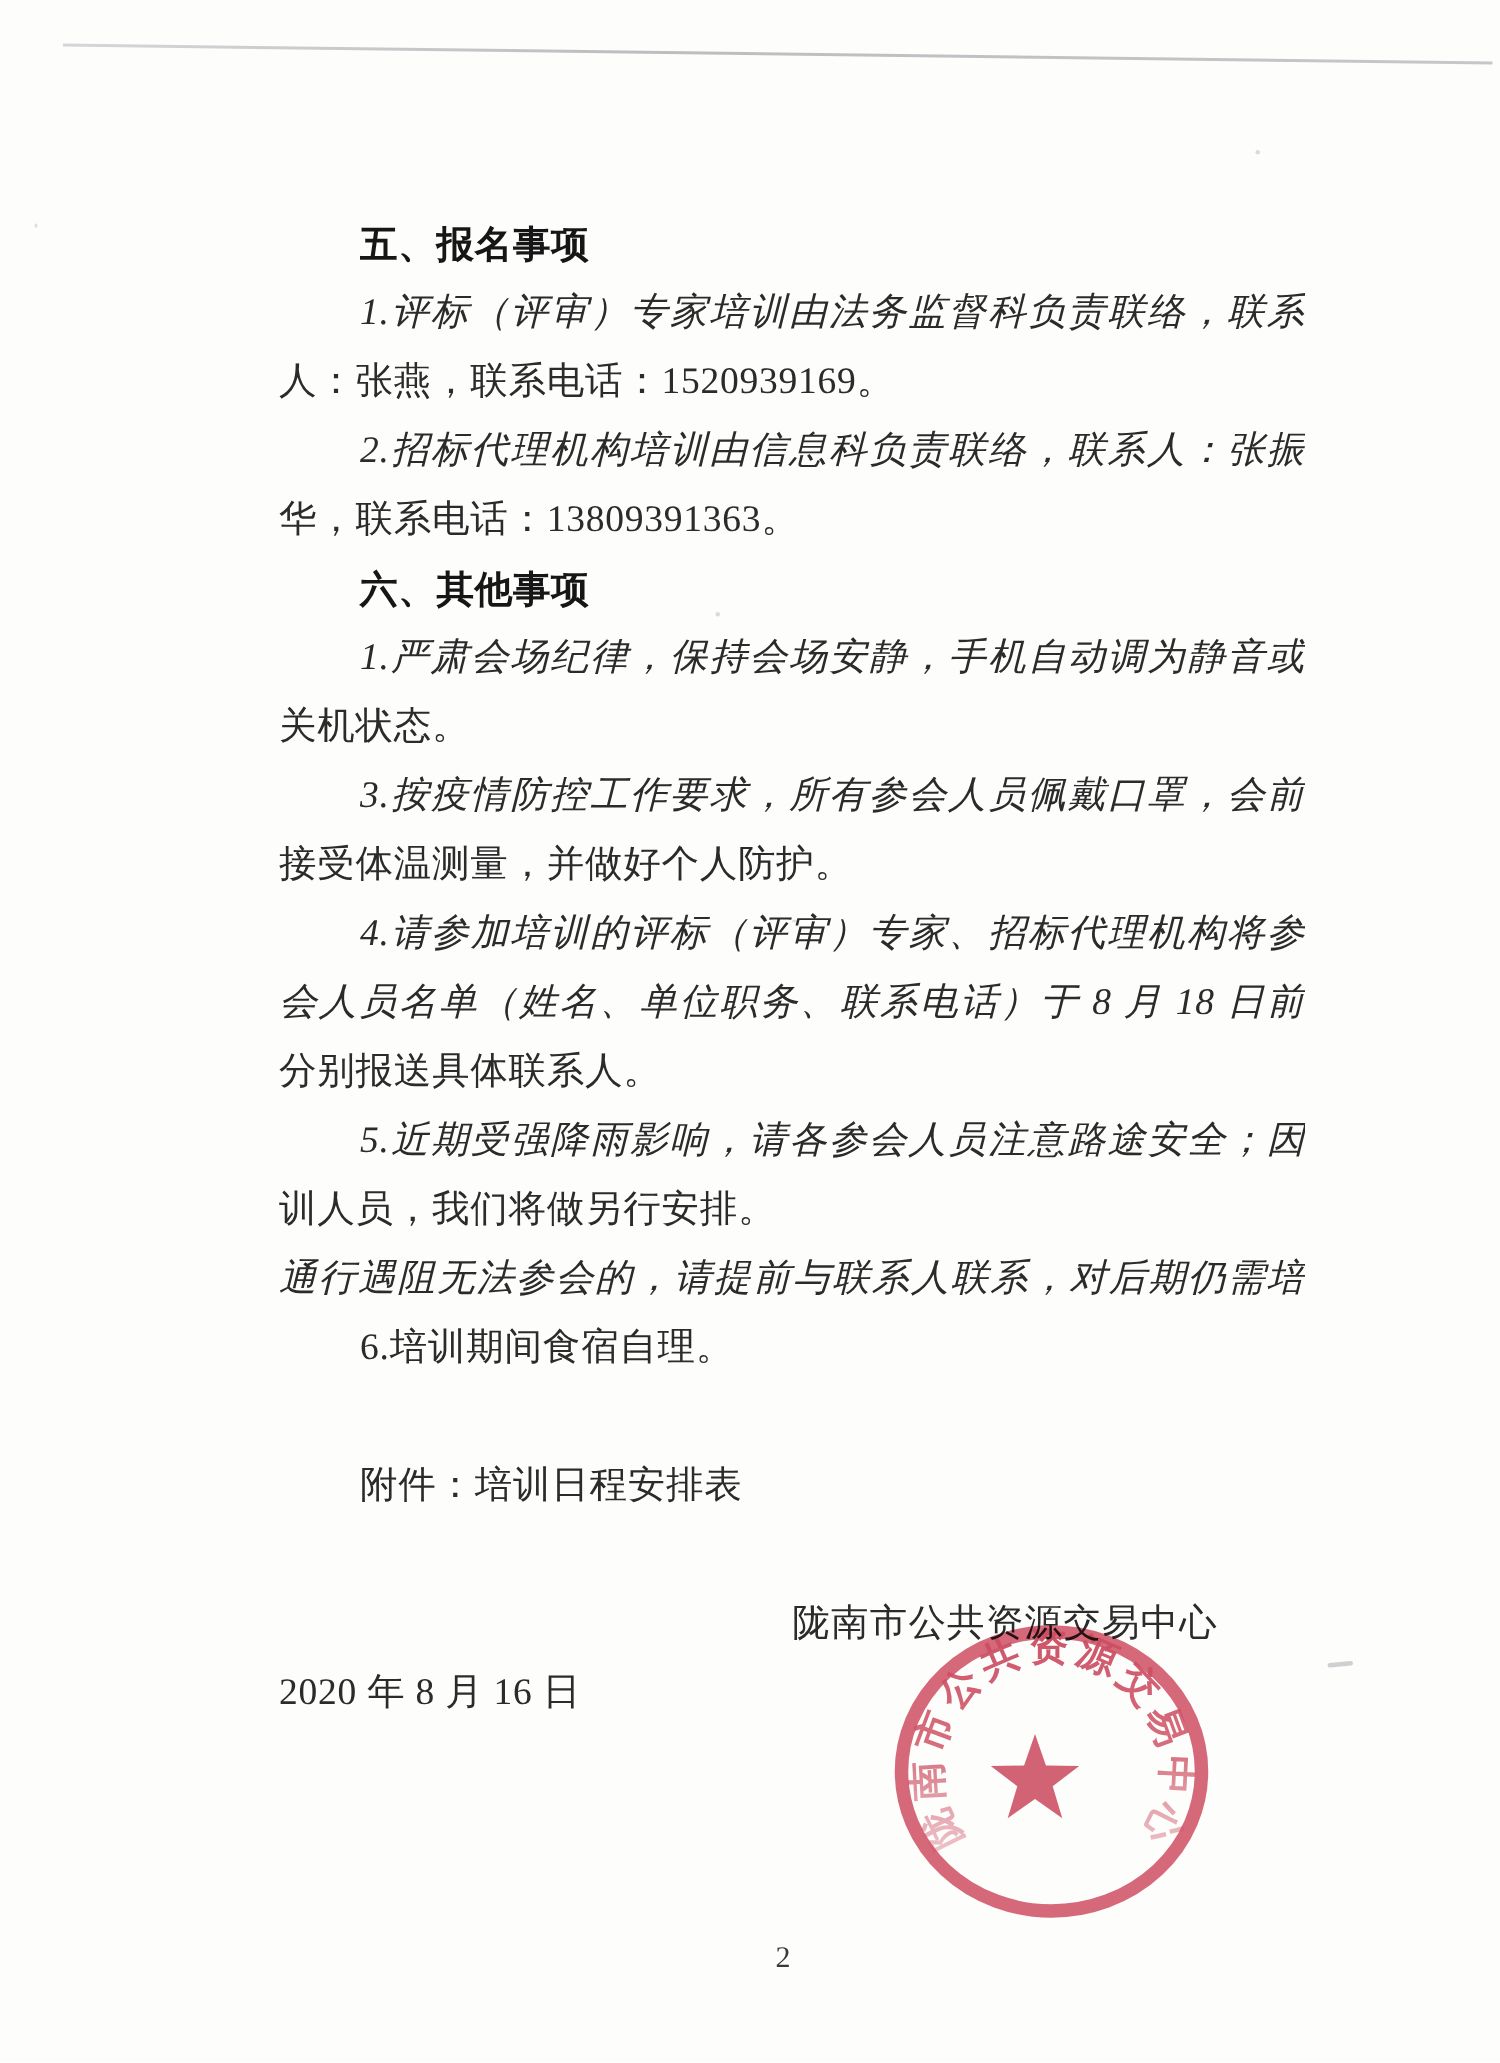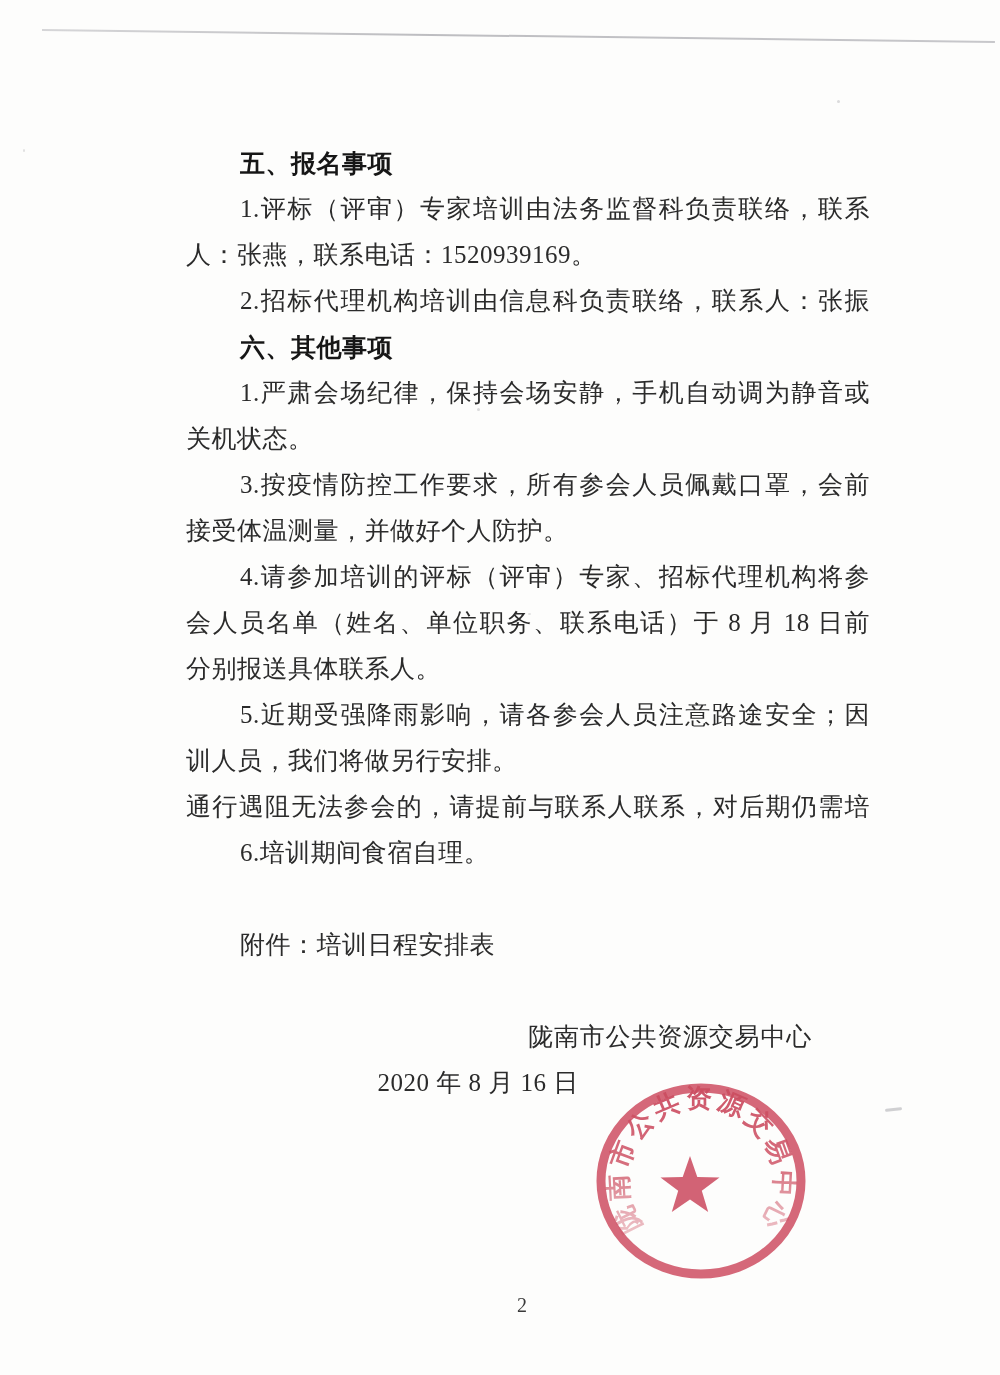--- a/index.html
+++ b/index.html
@@ -16,29 +16,29 @@
     left:186px; top:140px; width:684px;
   }
   .line {
     height:46px; line-height:46px;
     font-size:25px;
     letter-spacing:0.5px;
     white-space:pre-wrap;
     overflow:hidden;
   }
   .line.indent { padding-left:54px; }
-  .line.justify { text-align:justify; text-align-last:justify; }
+  .line.justify { text-align:justify; text-align-last:justify;font-style:italic; }
   .line.heading {
     font-family:"Liberation Sans","DejaVu Sans",sans-serif;
     font-weight:700;
     color:#161616;
     font-size:25px;
   }
   .line.sign-name { text-align:right; padding-right:58px; letter-spacing:0.8px; }
-  .line.sign-date { text-align:center; padding-right:100px; }
+  .line.sign-date { text-align:left; padding-right:100px; }
   .page-number {
     position:absolute;
     left:0; right:0; bottom:58px;
     text-align:center;
     font-size:20px;
     color:#3a3a3a;
     transform:translateX(22px);
   }
   .scan-line {
     position:absolute;
@@ -72,20 +72,21 @@
   <div class="speck" style="left:23px;top:149px;width:2px;height:3px;opacity:.3;"></div>
   <div class="speck" style="left:477px;top:408px;width:3px;height:3px;opacity:.35;"></div>
   <div class="speck" style="left:528px;top:613px;width:3px;height:2px;opacity:.3;"></div>
   <div class="speck" style="left:885px;top:1108px;width:17px;height:2.5px;border-radius:2px;opacity:.45;transform:rotate(-6deg);"></div>
 
   <div class="content">
       <div class="line heading indent">五、报名事项</div>
       <div class="line body indent justify">1.评标（评审）专家培训由法务监督科负责联络，联系</div>
       <div class="line body">人：张燕，联系电话：1520939169。</div>
       <div class="line body indent justify">2.招标代理机构培训由信息科负责联络，联系人：张振</div>
+      <div class="line body">华，联系电话：13809391363。</div>
       <div class="line heading indent">六、其他事项</div>
       <div class="line body indent justify">1.严肃会场纪律，保持会场安静，手机自动调为静音或</div>
       <div class="line body">关机状态。</div>
       <div class="line body indent justify">3.按疫情防控工作要求，所有参会人员佩戴口罩，会前</div>
       <div class="line body">接受体温测量，并做好个人防护。</div>
       <div class="line body indent justify">4.请参加培训的评标（评审）专家、招标代理机构将参</div>
       <div class="line body justify">会人员名单（姓名、单位职务、联系电话）于 8 月 18 日前</div>
       <div class="line body">分别报送具体联系人。</div>
       <div class="line body indent justify">5.近期受强降雨影响，请各参会人员注意路途安全；因</div>
       <div class="line body">训人员，我们将做另行安排。</div>

